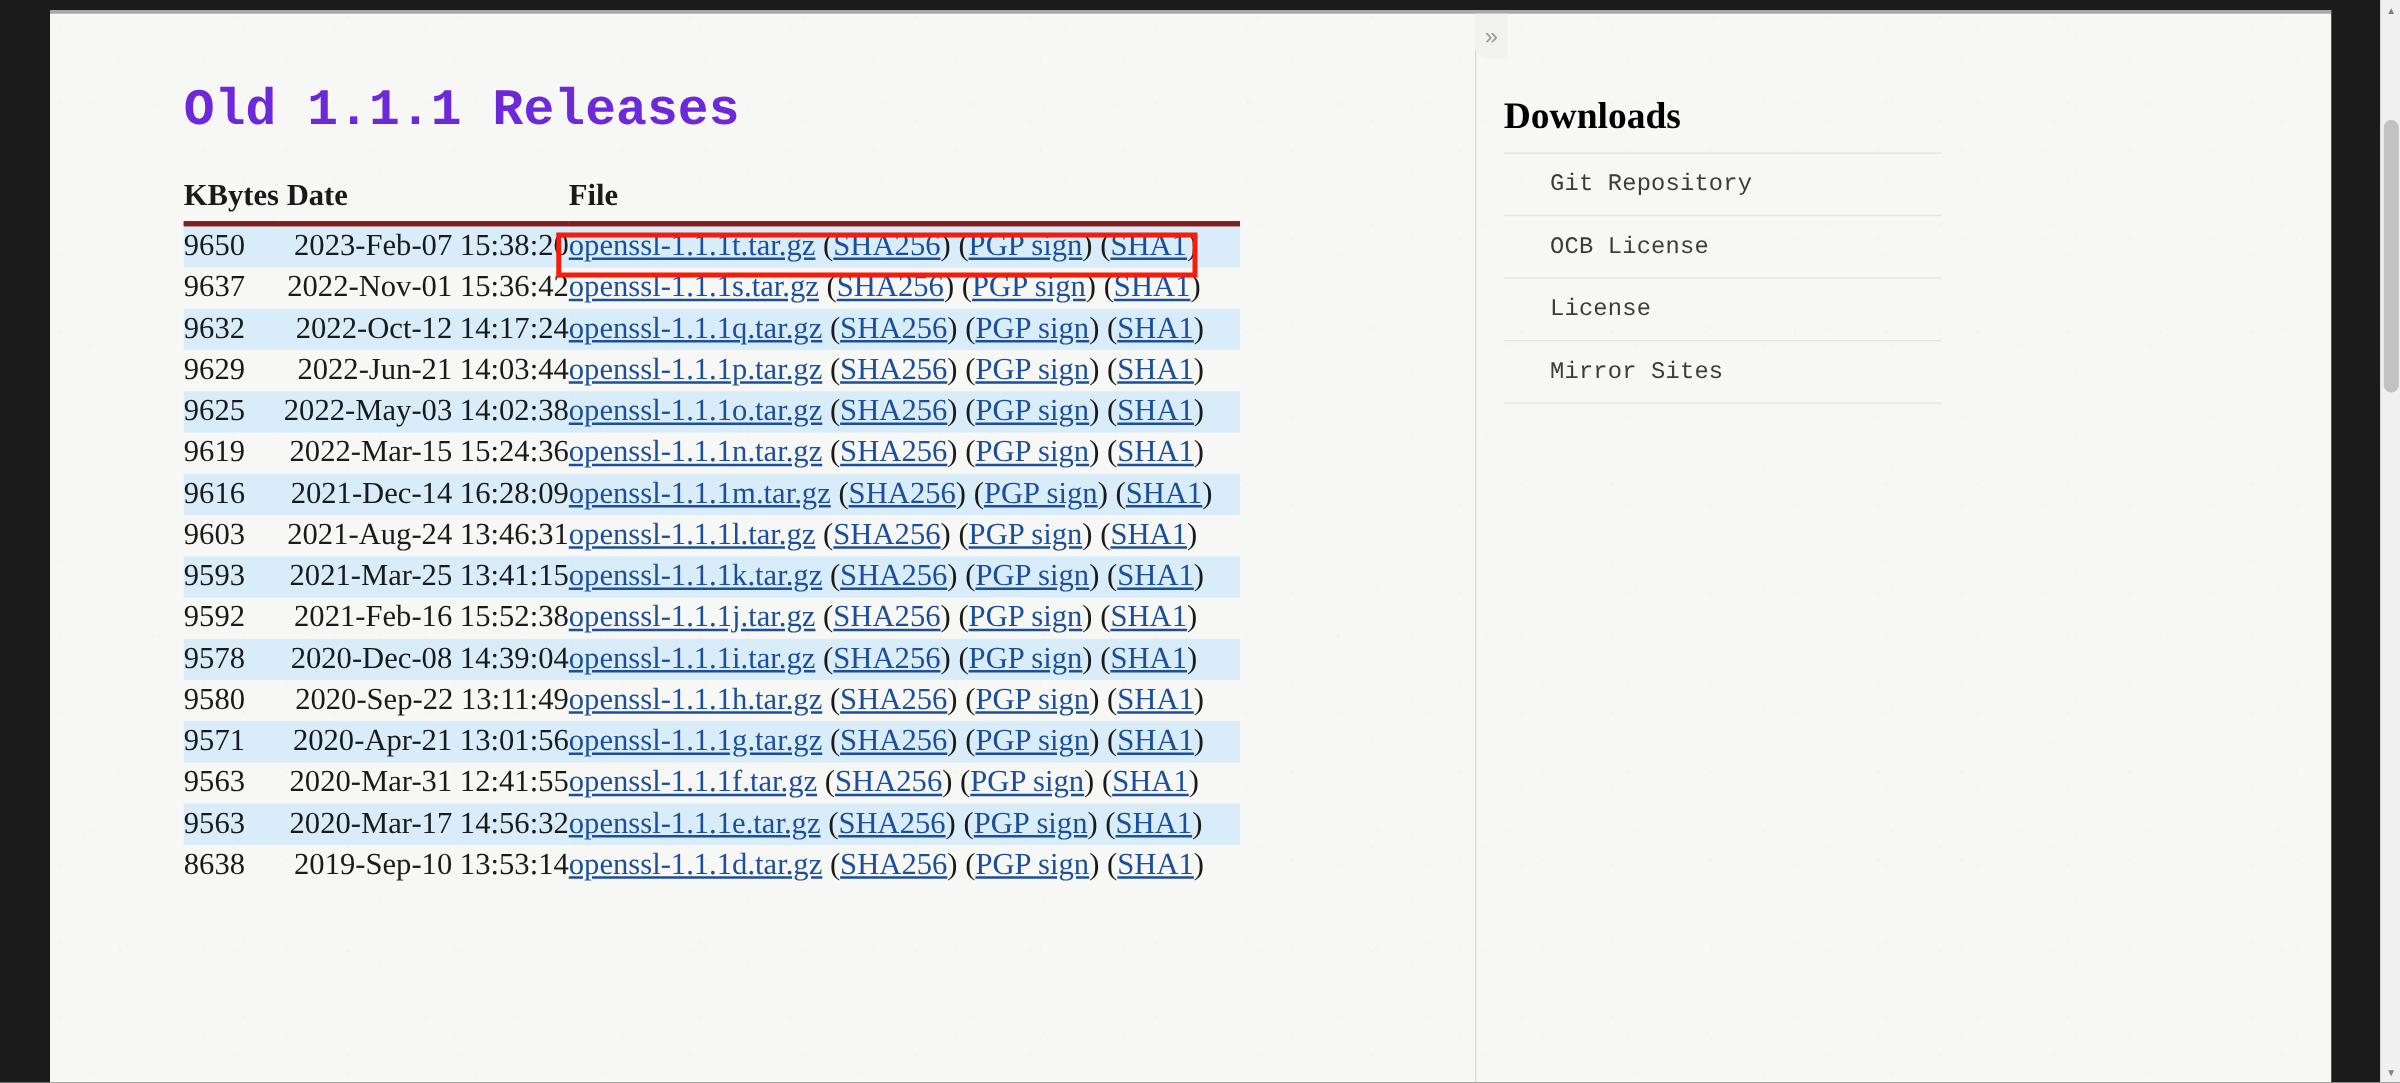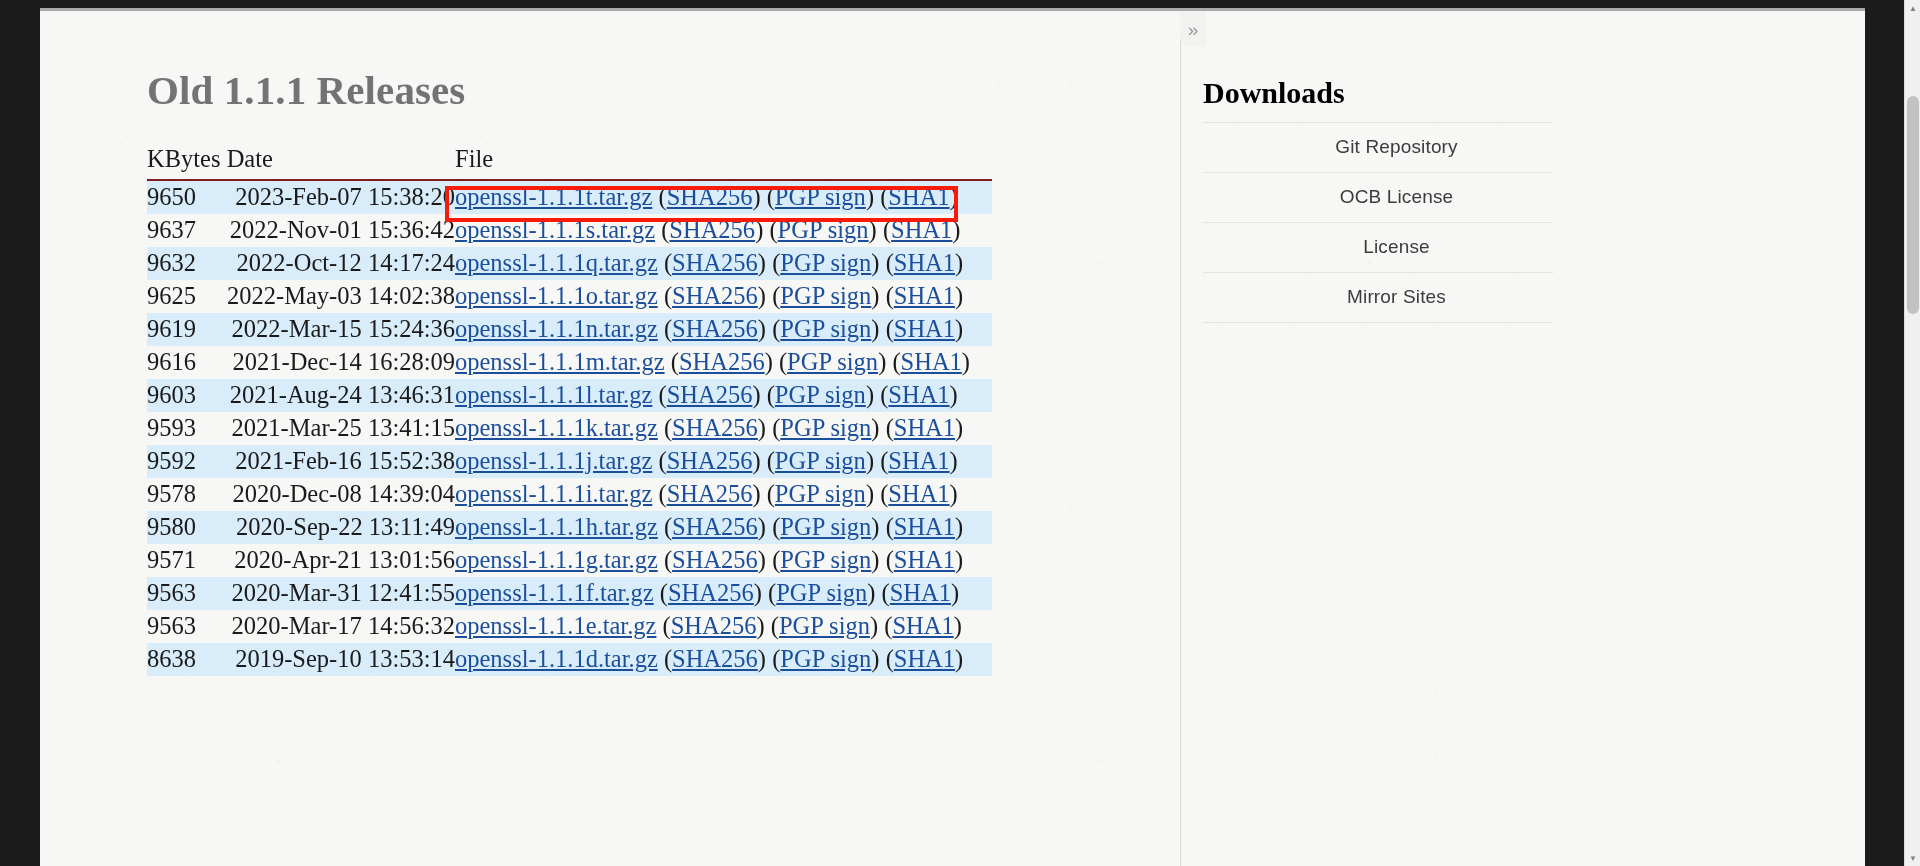--- a/index.html
+++ b/index.html
@@ -54,43 +54,43 @@
 
   
   #content {
     position: absolute;
     left: 107px;
     top: 58px;
     width: 1030px;
   }
 
   #page-title {
-    font-family: Liberation Serif, serif;
+    font-family: Liberation Mono, monospace;
     font-size: 41px;
     font-weight: bold;
-    color: #737373;
+    color: #6d28d9;
     letter-spacing: .1px;
     margin-bottom: 31px;
   }
 
   
   #releases-table {
     border-collapse: collapse;
     font-family: "Liberation Serif", serif;
     font-size: 24.5px;
     color: #1a1a1a;
     width: 845px;
     table-layout: fixed;
   }
 
   #releases-table th {
     text-align: left;
-    font-weight: normal;
+    font-weight: bold;
     padding: 0 0 6px 0;
-    border-bottom: 2px solid #7f1d1d;
+    border-bottom: 4px solid #7f1d1d;
     color: #1a1a1a;
   }
 
   #releases-table td {
     padding: 2px 0 3px 0;
     white-space: nowrap;
     vertical-align: baseline;
   }
 
   #releases-table tbody tr:nth-child(odd) {
@@ -152,28 +152,27 @@
     font-size: 30px;
     font-weight: bold;
     color: #000000;
     padding-bottom: 12px;
     border-bottom: 1px solid #e2e2e0;
     margin-bottom: 0;
   }
 
   .sidebar-item {
     display: block;
-    font-family: Liberation Sans, sans-serif;
+    font-family: Liberation Mono, monospace;
     font-size: 19px;
     color: #3c3c3c;
     padding: 13px 0 14px 37px;
     border-bottom: 1px solid #e2e2e0;
     text-decoration: none;
     letter-spacing: .15px;
-    text-align: center;
   }
   .sidebar-item:last-child { }
 
   
   #sidebar-toggle {
     position: absolute;
     left: 1140px;
     top: 3px;
     width: 26px;
     height: 36px;
@@ -277,20 +276,25 @@
             <td class="cell-kbytes">9637</td>
             <td class="cell-date">2022-Nov-01 15:36:42</td>
             <td class="cell-file"><a class="row-link">openssl-1.1.1s.tar.gz</a> <span class="paren">(</span><a class="row-link">SHA256</a><span class="paren">)</span> <span class="paren">(</span><a class="row-link">PGP sign</a><span class="paren">)</span> <span class="paren">(</span><a class="row-link">SHA1</a><span class="paren">)</span></td>
           </tr>
           <tr>
             <td class="cell-kbytes">9632</td>
             <td class="cell-date">2022-Oct-12 14:17:24</td>
             <td class="cell-file"><a class="row-link">openssl-1.1.1q.tar.gz</a> <span class="paren">(</span><a class="row-link">SHA256</a><span class="paren">)</span> <span class="paren">(</span><a class="row-link">PGP sign</a><span class="paren">)</span> <span class="paren">(</span><a class="row-link">SHA1</a><span class="paren">)</span></td>
           </tr>
           <tr>
+            <td class="cell-kbytes">9629</td>
+            <td class="cell-date">2022-Jun-21 14:03:44</td>
+            <td class="cell-file"><a class="row-link">openssl-1.1.1p.tar.gz</a> <span class="paren">(</span><a class="row-link">SHA256</a><span class="paren">)</span> <span class="paren">(</span><a class="row-link">PGP sign</a><span class="paren">)</span> <span class="paren">(</span><a class="row-link">SHA1</a><span class="paren">)</span></td>
+          </tr>
+          <tr>
             <td class="cell-kbytes">9625</td>
             <td class="cell-date">2022-May-03 14:02:38</td>
             <td class="cell-file"><a class="row-link">openssl-1.1.1o.tar.gz</a> <span class="paren">(</span><a class="row-link">SHA256</a><span class="paren">)</span> <span class="paren">(</span><a class="row-link">PGP sign</a><span class="paren">)</span> <span class="paren">(</span><a class="row-link">SHA1</a><span class="paren">)</span></td>
           </tr>
           <tr>
             <td class="cell-kbytes">9619</td>
             <td class="cell-date">2022-Mar-15 15:24:36</td>
             <td class="cell-file"><a class="row-link">openssl-1.1.1n.tar.gz</a> <span class="paren">(</span><a class="row-link">SHA256</a><span class="paren">)</span> <span class="paren">(</span><a class="row-link">PGP sign</a><span class="paren">)</span> <span class="paren">(</span><a class="row-link">SHA1</a><span class="paren">)</span></td>
           </tr>
           <tr>

